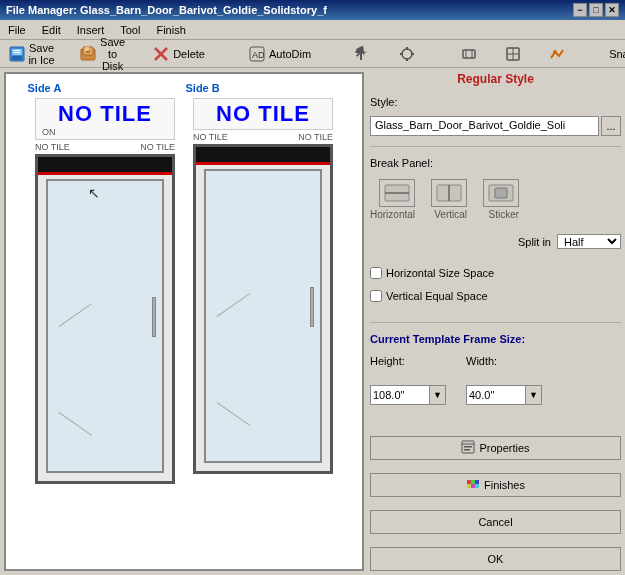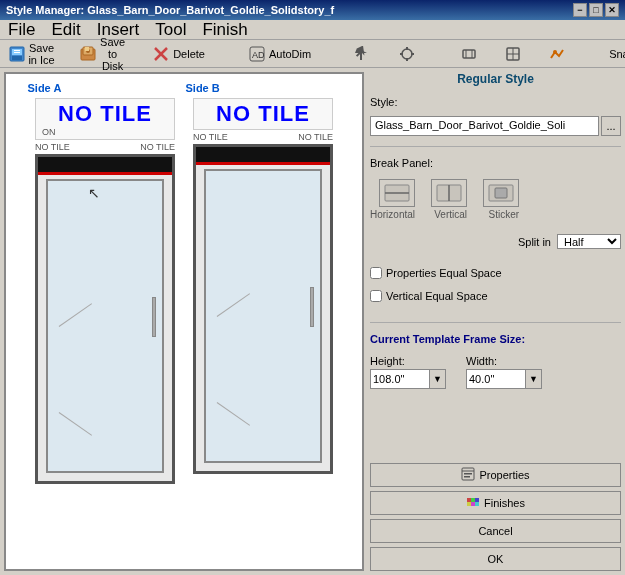--- a/index.html
+++ b/index.html
@@ -47,21 +47,21 @@
       border-bottom: 1px solid #a0a0a0;
       padding: 2px 4px;
       display: flex;
       gap: 8px;
       height: 20px;
       align-items: center;
     }
     .menu-item {
       padding: 1px 4px;
       cursor: pointer;
-      font-size: 17px;
+      font-size: 11px;
     }
 
     
     .toolbar {
       background: #d4d0c8;
       border-bottom: 1px solid #a0a0a0;
       padding: 2px 4px;
       display: flex;
       align-items: flex-end;
       gap: 14px;
@@ -220,21 +220,21 @@
     .right-panel {
       flex: 1;
       display: flex;
       flex-direction: column;
       gap: 6px;
     }
     .panel-title {
       text-align: center;
       font-size: 12px;
       font-weight: bold;
-      color: #0c4a6e;
+      color: #b91c1c;
       padding-bottom: 4px;
     }
     .field-label {
       font-size: 11px;
       color: #000;
       margin-bottom: 2px;
     }
     .style-row {
       display: flex;
       align-items: center;
@@ -338,21 +338,21 @@
       margin-bottom: 4px;
     }
     .frame-dims {
       display: flex;
       gap: 20px;
       margin-bottom: 4px;
     }
     .dim-group {
       display: flex;
       flex-direction: column;
-      gap: 2px;
+      gap: 18px;
     }
     .dim-label { font-size: 11px; }
     .dim-input-row {
       display: flex;
       align-items: center;
     }
     .dim-input {
       width: 60px;
       height: 20px;
       border: 1px solid #888;
@@ -370,21 +370,21 @@
       display: flex;
       align-items: center;
       justify-content: center;
       font-size: 9px;
     }
 
     
     .action-buttons {
       display: flex;
       flex-direction: column;
-      gap: 4px;
+      gap: 13px;
       margin-top: auto;
     }
     .action-btn {
       width: 100%;
       height: 24px;
       border: 1px solid #888;
       background: #d4d0c8;
       cursor: pointer;
       font-size: 11px;
       display: flex;
@@ -396,21 +396,21 @@
       font-size: 10px;
     }
 
     
     hr { border: none; border-top: 1px solid #aaa; margin: 4px 0; }
   </style>
 </head>
 <body>
 
 <div class="title-bar">
-  <span>Style Manager: Glass_Barn_Door_Barivot_Goldie_Solidstory_f</span>
+  <span>File Manager: Glass_Barn_Door_Barivot_Goldie_Solidstory_f</span>
   <div class="title-bar-controls">
     <div class="title-bar-btn">−</div>
     <div class="title-bar-btn">□</div>
     <div class="title-bar-btn">✕</div>
   </div>
 </div>
 
 <div class="menu-bar">
   <span class="menu-item">File</span>
   <span class="menu-item">Edit</span>
@@ -632,21 +632,21 @@
       <select>
         <option>Half</option>
         <option>Third</option>
         <option>Quarter</option>
       </select>
     </div>
 
     <div class="checkbox-section">
       <div class="checkbox-row">
         <input type="checkbox" style="">
-        <label>Properties Equal Space</label>
+        <label>Horizontal Size Space</label>
       </div>
       <div class="checkbox-row">
         <input type="checkbox" style="">
         <label>Vertical Equal Space</label>
       </div>
     </div>
 
     <hr>
 
     <div class="frame-size-label">Current Template Frame Size:</div>

